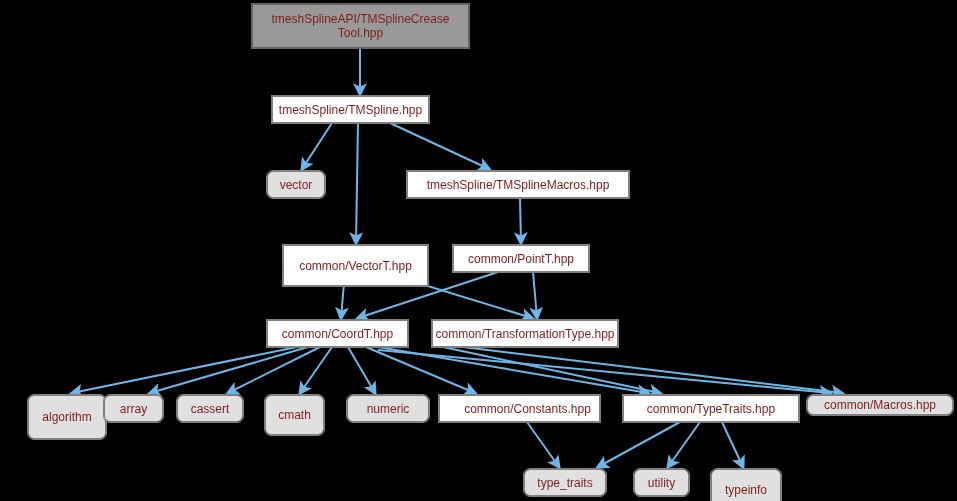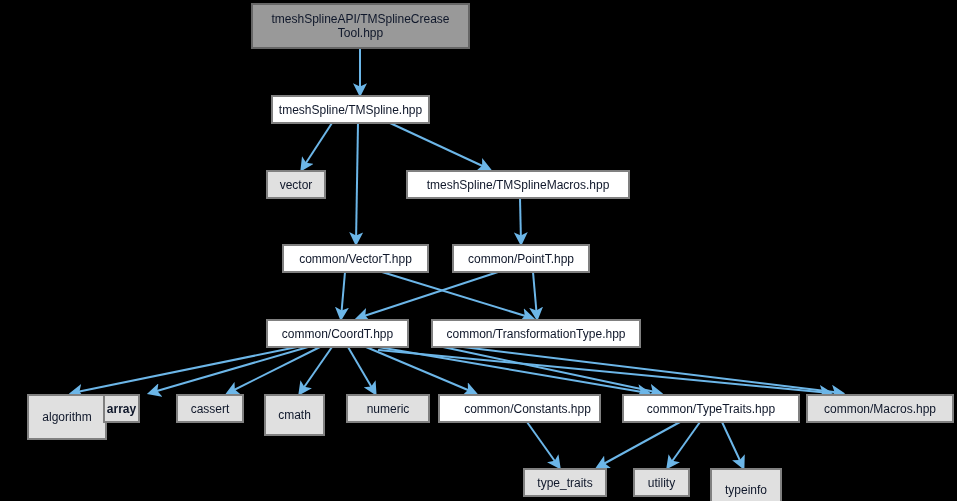--- a/index.html
+++ b/index.html
@@ -28,29 +28,30 @@
   .node {
     position: absolute;
     box-sizing: border-box;
     display: flex;
     align-items: center;
     justify-content: center;
     text-align: center;
     border: 1px solid #808080;
     outline: 1px solid #808080;
     background: #ffffff;
-    color: #0f172a;
+    color: #7f1d1d;
     font-size: 12px;
     line-height: 14px;
     letter-spacing: 0px;
     white-space: pre-line;
     z-index: 5;
   }
   .node.fill-gray {
     background: #e0e0e0;
+    border-radius: 6px;
   }
   .node.fill-root {
     background: #999999;
     border: 1px solid #666666;
     outline: 1px solid #666666;
   }
   .node-label {
     display: block;
     padding: 0 6px;
   }
@@ -87,28 +88,28 @@
       <line x1="527" y1="422" x2="559" y2="467" stroke="#6cb6e8" stroke-width="2" marker-end="url(#arrowhead)"></line>
       <line x1="680" y1="422" x2="598" y2="467" stroke="#6cb6e8" stroke-width="2" marker-end="url(#arrowhead)"></line>
       <line x1="700" y1="422" x2="668" y2="467" stroke="#6cb6e8" stroke-width="2" marker-end="url(#arrowhead)"></line>
       <line x1="722" y1="422" x2="743" y2="467" stroke="#6cb6e8" stroke-width="2" marker-end="url(#arrowhead)"></line>
     </svg>
 <div class="node fill-root" style="left: 252px; top: 4px; width: 217px; height: 44px;"><span class="node-label">tmeshSplineAPI/TMSplineCrease
 Tool.hpp</span></div>
     <div class="node" style="left: 272px; top: 96px; width: 157px; height: 27px;"><span class="node-label">tmeshSpline/TMSpline.hpp</span></div>
     <div class="node fill-gray" style="left: 267px; top: 171px; width: 58px; height: 27px;"><span class="node-label">vector</span></div>
     <div class="node" style="left: 407px; top: 171px; width: 222px; height: 27px;"><span class="node-label">tmeshSpline/TMSplineMacros.hpp</span></div>
-    <div class="node" style="left: 283px; top: 245px; width: 145px; height: 27px;"><span class="node-label">common/VectorT.hpp</span></div>
+    <div class="node" style="left: 283px; top: 245px; width: 145px; height: 41px;"><span class="node-label">common/VectorT.hpp</span></div>
     <div class="node" style="left: 267px; top: 320px; width: 141px; height: 27px;"><span class="node-label">common/CoordT.hpp</span></div>
     <div class="node" style="left: 453px; top: 245px; width: 136px; height: 27px;"><span class="node-label">common/PointT.hpp</span></div>
-    <div class="node" style="left: 432px; top: 320px; width: 208px; height: 27px; text-align: center;"><span class="node-label">common/TransformationType.hpp</span></div>
+    <div class="node" style="left: 432px; top: 320px; width: 186px; height: 27px; text-align: center;"><span class="node-label">common/TransformationType.hpp</span></div>
     <div class="node fill-gray" style="left: 4px; top: 395px; width: 78px; height: 44px; margin-left: 24px;"><span class="node-label">algorithm</span></div>
-    <div class="node fill-gray" style="left: 104px; top: 395px; width: 35px; height: 27px; font-weight: bold;"><span class="node-label">array</span></div>
+    <div class="node fill-gray" style="left: 104px; top: 395px; width: 59px; height: 27px;"><span class="node-label">array</span></div>
     <div class="node fill-gray" style="left: 177px; top: 395px; width: 66px; height: 27px;"><span class="node-label">cassert</span></div>
     <div class="node fill-gray" style="left: 265px; top: 395px; width: 59px; height: 40px;"><span class="node-label">cmath</span></div>
     <div class="node fill-gray" style="left: 347px; top: 395px; width: 82px; height: 27px;"><span class="node-label">numeric</span></div>
     <div class="node" style="left: 439px; top: 395px; width: 161px; height: 27px; padding-left: 16px;"><span class="node-label">common/Constants.hpp</span></div>
     <div class="node" style="left: 623px; top: 395px; width: 176px; height: 27px;"><span class="node-label">common/TypeTraits.hpp</span></div>
-    <div class="node fill-gray" style="left: 807px; top: 395px; width: 146px; height: 27px;"><span class="node-label">common/Macros.hpp</span></div>
+    <div class="node fill-gray" style="left: 807px; top: 395px; width: 146px; height: 20px;"><span class="node-label">common/Macros.hpp</span></div>
     <div class="node fill-gray" style="left: 524px; top: 469px; width: 82px; height: 27px;"><span class="node-label">type_traits</span></div>
     <div class="node fill-gray" style="left: 634px; top: 469px; width: 55px; height: 27px;"><span class="node-label">utility</span></div>
     <div class="node fill-gray" style="left: 711px; top: 469px; width: 70px; height: 42px;"><span class="node-label">typeinfo</span></div>
   </div>
 
 </body></html>

